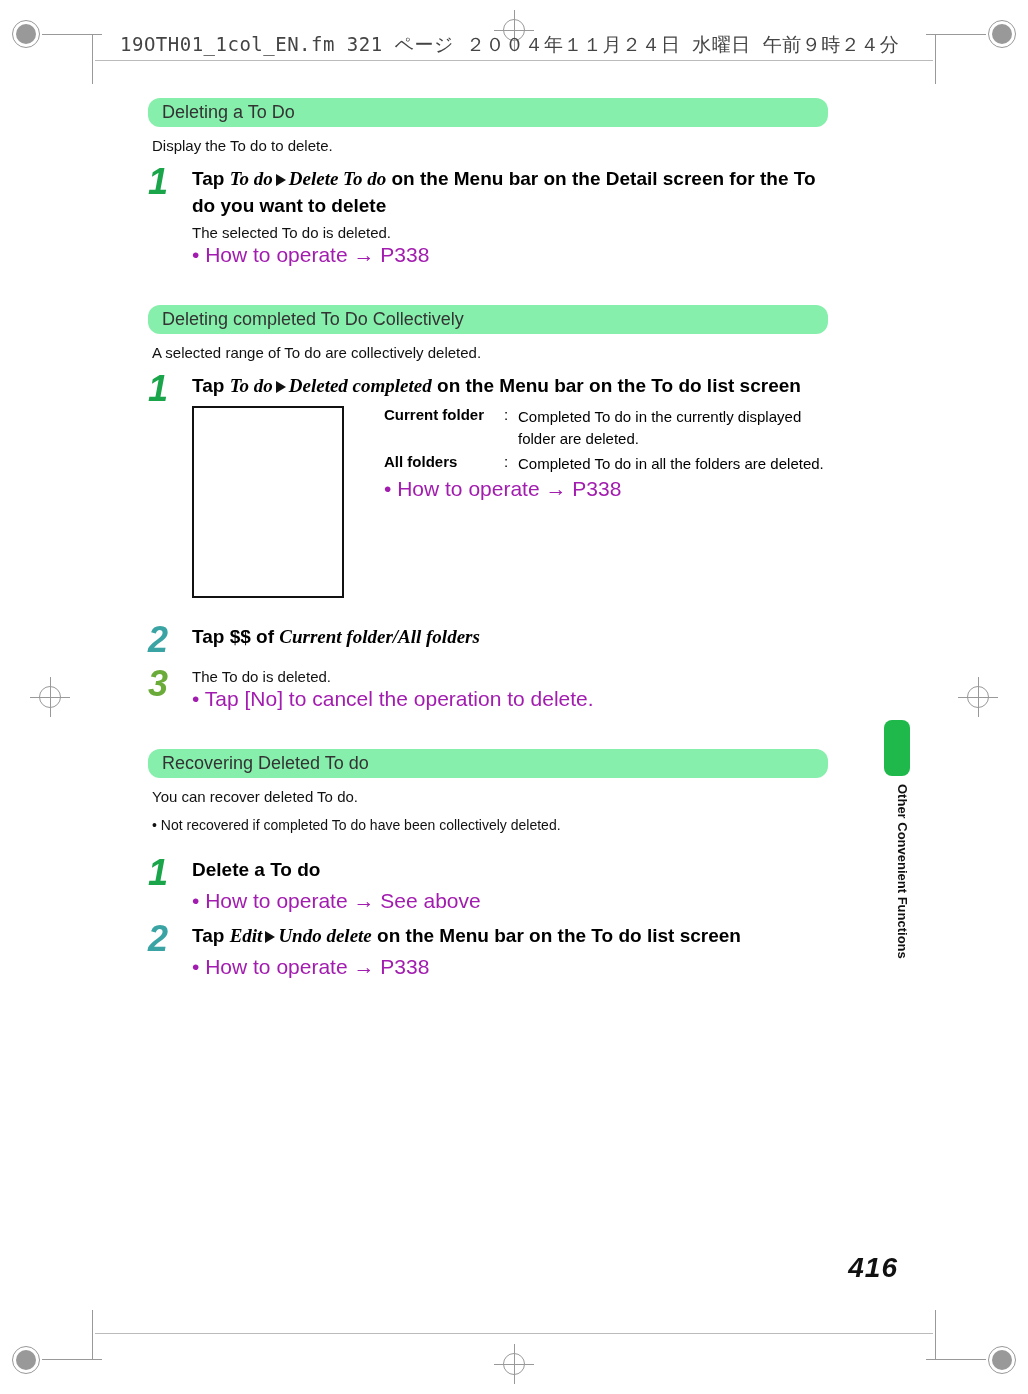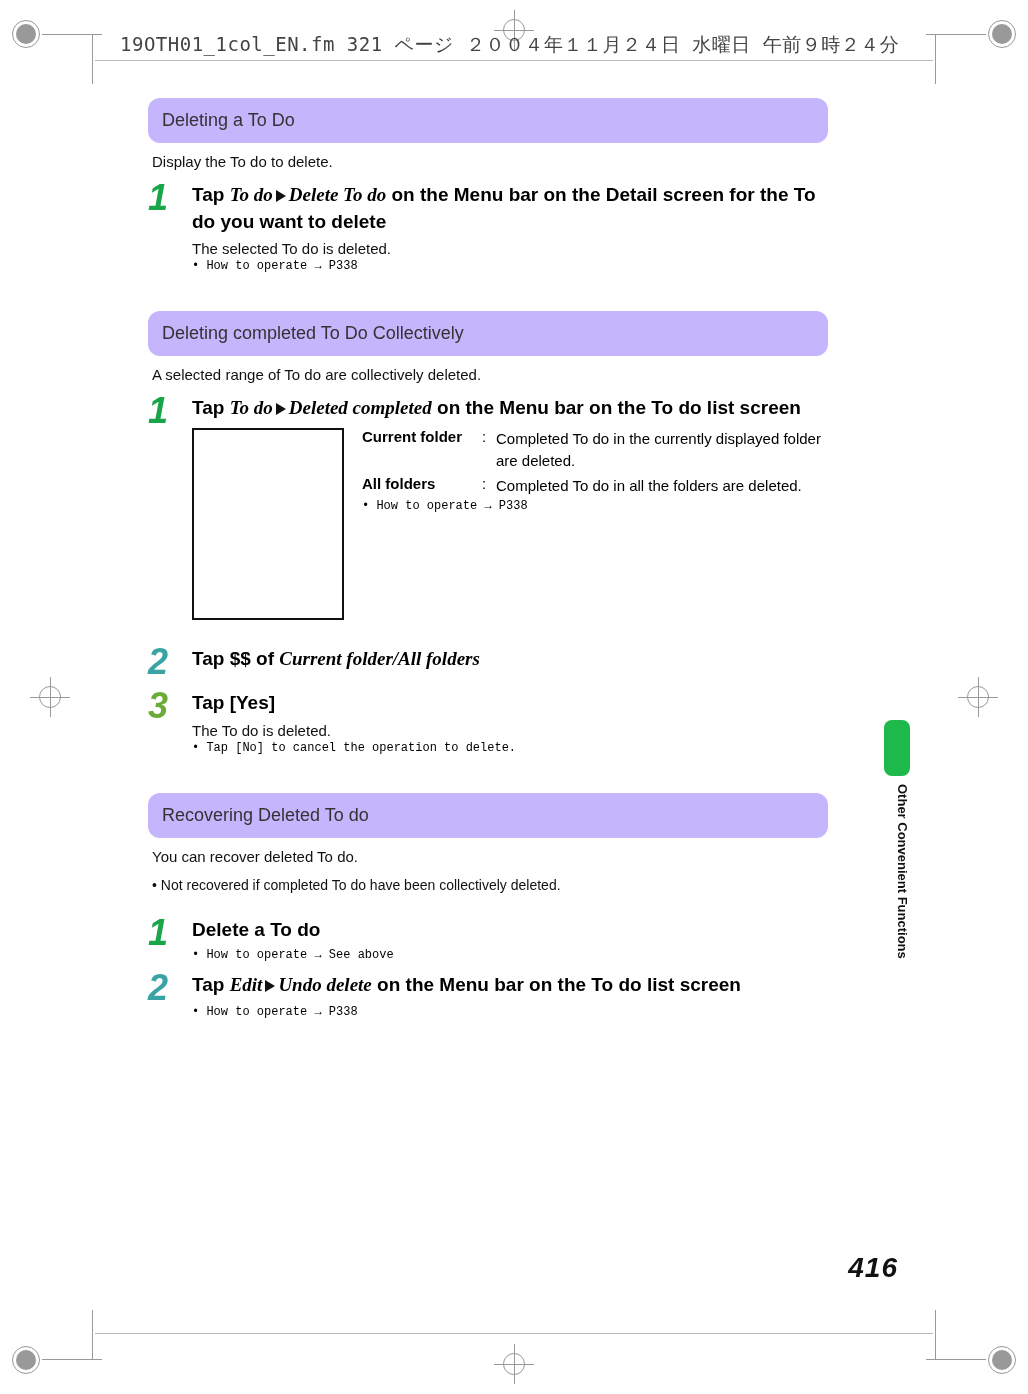--- a/index.html
+++ b/index.html
@@ -18,23 +18,23 @@
   .reg-mark .cross-v { position: absolute; left: 50%; top: 0; bottom: 0; width: 1px; background: #999; }
   .reg-mark .ring { position: absolute; left: 50%; top: 50%; width: 22px; height: 22px; border: 1px solid #999; border-radius: 50%; transform: translate(-50%, -50%); }
 
   .frame-line-top, .frame-line-bottom { position: absolute; left: 95px; right: 95px; height: 1px; background: #bbb; }
 
   .header-meta { position: absolute; left: 120px; top: 32px; font-size: 19px; color: #444; font-family: 'MS Gothic', monospace; letter-spacing: 0.5px; }
 
   .content { position: absolute; left: 148px; top: 98px; width: 680px; }
 
   .section-pill {
-    background: #c4b5fd;
+    background: #86efac;
     border-radius: 12px;
-    padding: 12px 14px;
+    padding: 4px 14px;
     font-size: 18px;
     color: #333;
     margin-bottom: 10px;
     display: block;
   }
   .intro { font-size: 15px; color: #111; margin-bottom: 12px; margin-left: 4px; }
   .intro-sub { font-size: 14px; color: #111; margin-bottom: 24px; margin-left: 4px; }
   .intro-sub .bullet { margin-left: 0; }
 
   .step { display: flex; margin-bottom: 10px; align-items: flex-start; }
@@ -44,24 +44,24 @@
     flex-shrink: 0;
   }
   .c1 { color: #1aa54a; }
   .c2 { color: #3aa3a3; }
   .c3 { color: #6aab3a; }
   .step-body { flex: 1; }
   .step-title { font-size: 19px; font-weight: bold; color: #000000; line-height: 1.35; margin-bottom: 6px; }
   .step-title .em { font-style: italic; font-family: Georgia, 'Times New Roman', serif; font-weight: bold; }
   .step-title .arrow { display: inline-block; margin: 0 3px; vertical-align: -1px; }
   .step-note { font-size: 15px; color: #111; margin-bottom: 2px; }
-  .bullet-list .bullet { font-size: 12px; color: #000000; font-family: Liberation Mono, monospace; }
+  .bullet-list .bullet { font-size: 21px; color: #a21caf; }
   .bullet::before { content: "•  "; }
 
-  .row-with-image { display: flex; gap: 18px; margin-top: 6px; }
+  .row-with-image { display: flex; gap: 40px; margin-top: 6px; }
   .placeholder-img { width: 152px; height: 192px; border: 2px solid #111; background: #fff; flex-shrink: 0; }
   .def-table { font-size: 15px; }
   .def-row { display: flex; margin-bottom: 2px; }
   .def-term { font-weight: bold; width: 120px; flex-shrink: 0; }
   .def-colon { width: 14px; flex-shrink: 0; }
   .def-desc { flex: 1; line-height: 1.5; }
 
   .section-gap { height: 28px; }
 
   
@@ -187,21 +187,20 @@
       <div class="step-body">
         <div class="step-title">
           <span>Tap $$ of </span><span class="em">Current folder/All folders</span>
         </div>
       </div>
     </div>
 
     <div class="step">
       <div class="step-num c3">3</div>
       <div class="step-body">
-        <div class="step-title">Tap [Yes]</div>
         <div class="step-note">The To do is deleted.</div>
         <div class="bullet-list">
             <div class="bullet">Tap [No] to cancel the operation to delete.</div>
           </div>
       </div>
     </div>
 
     <div class="section-gap"></div>
 
     <div class="section-pill">Recovering Deleted To do</div>

